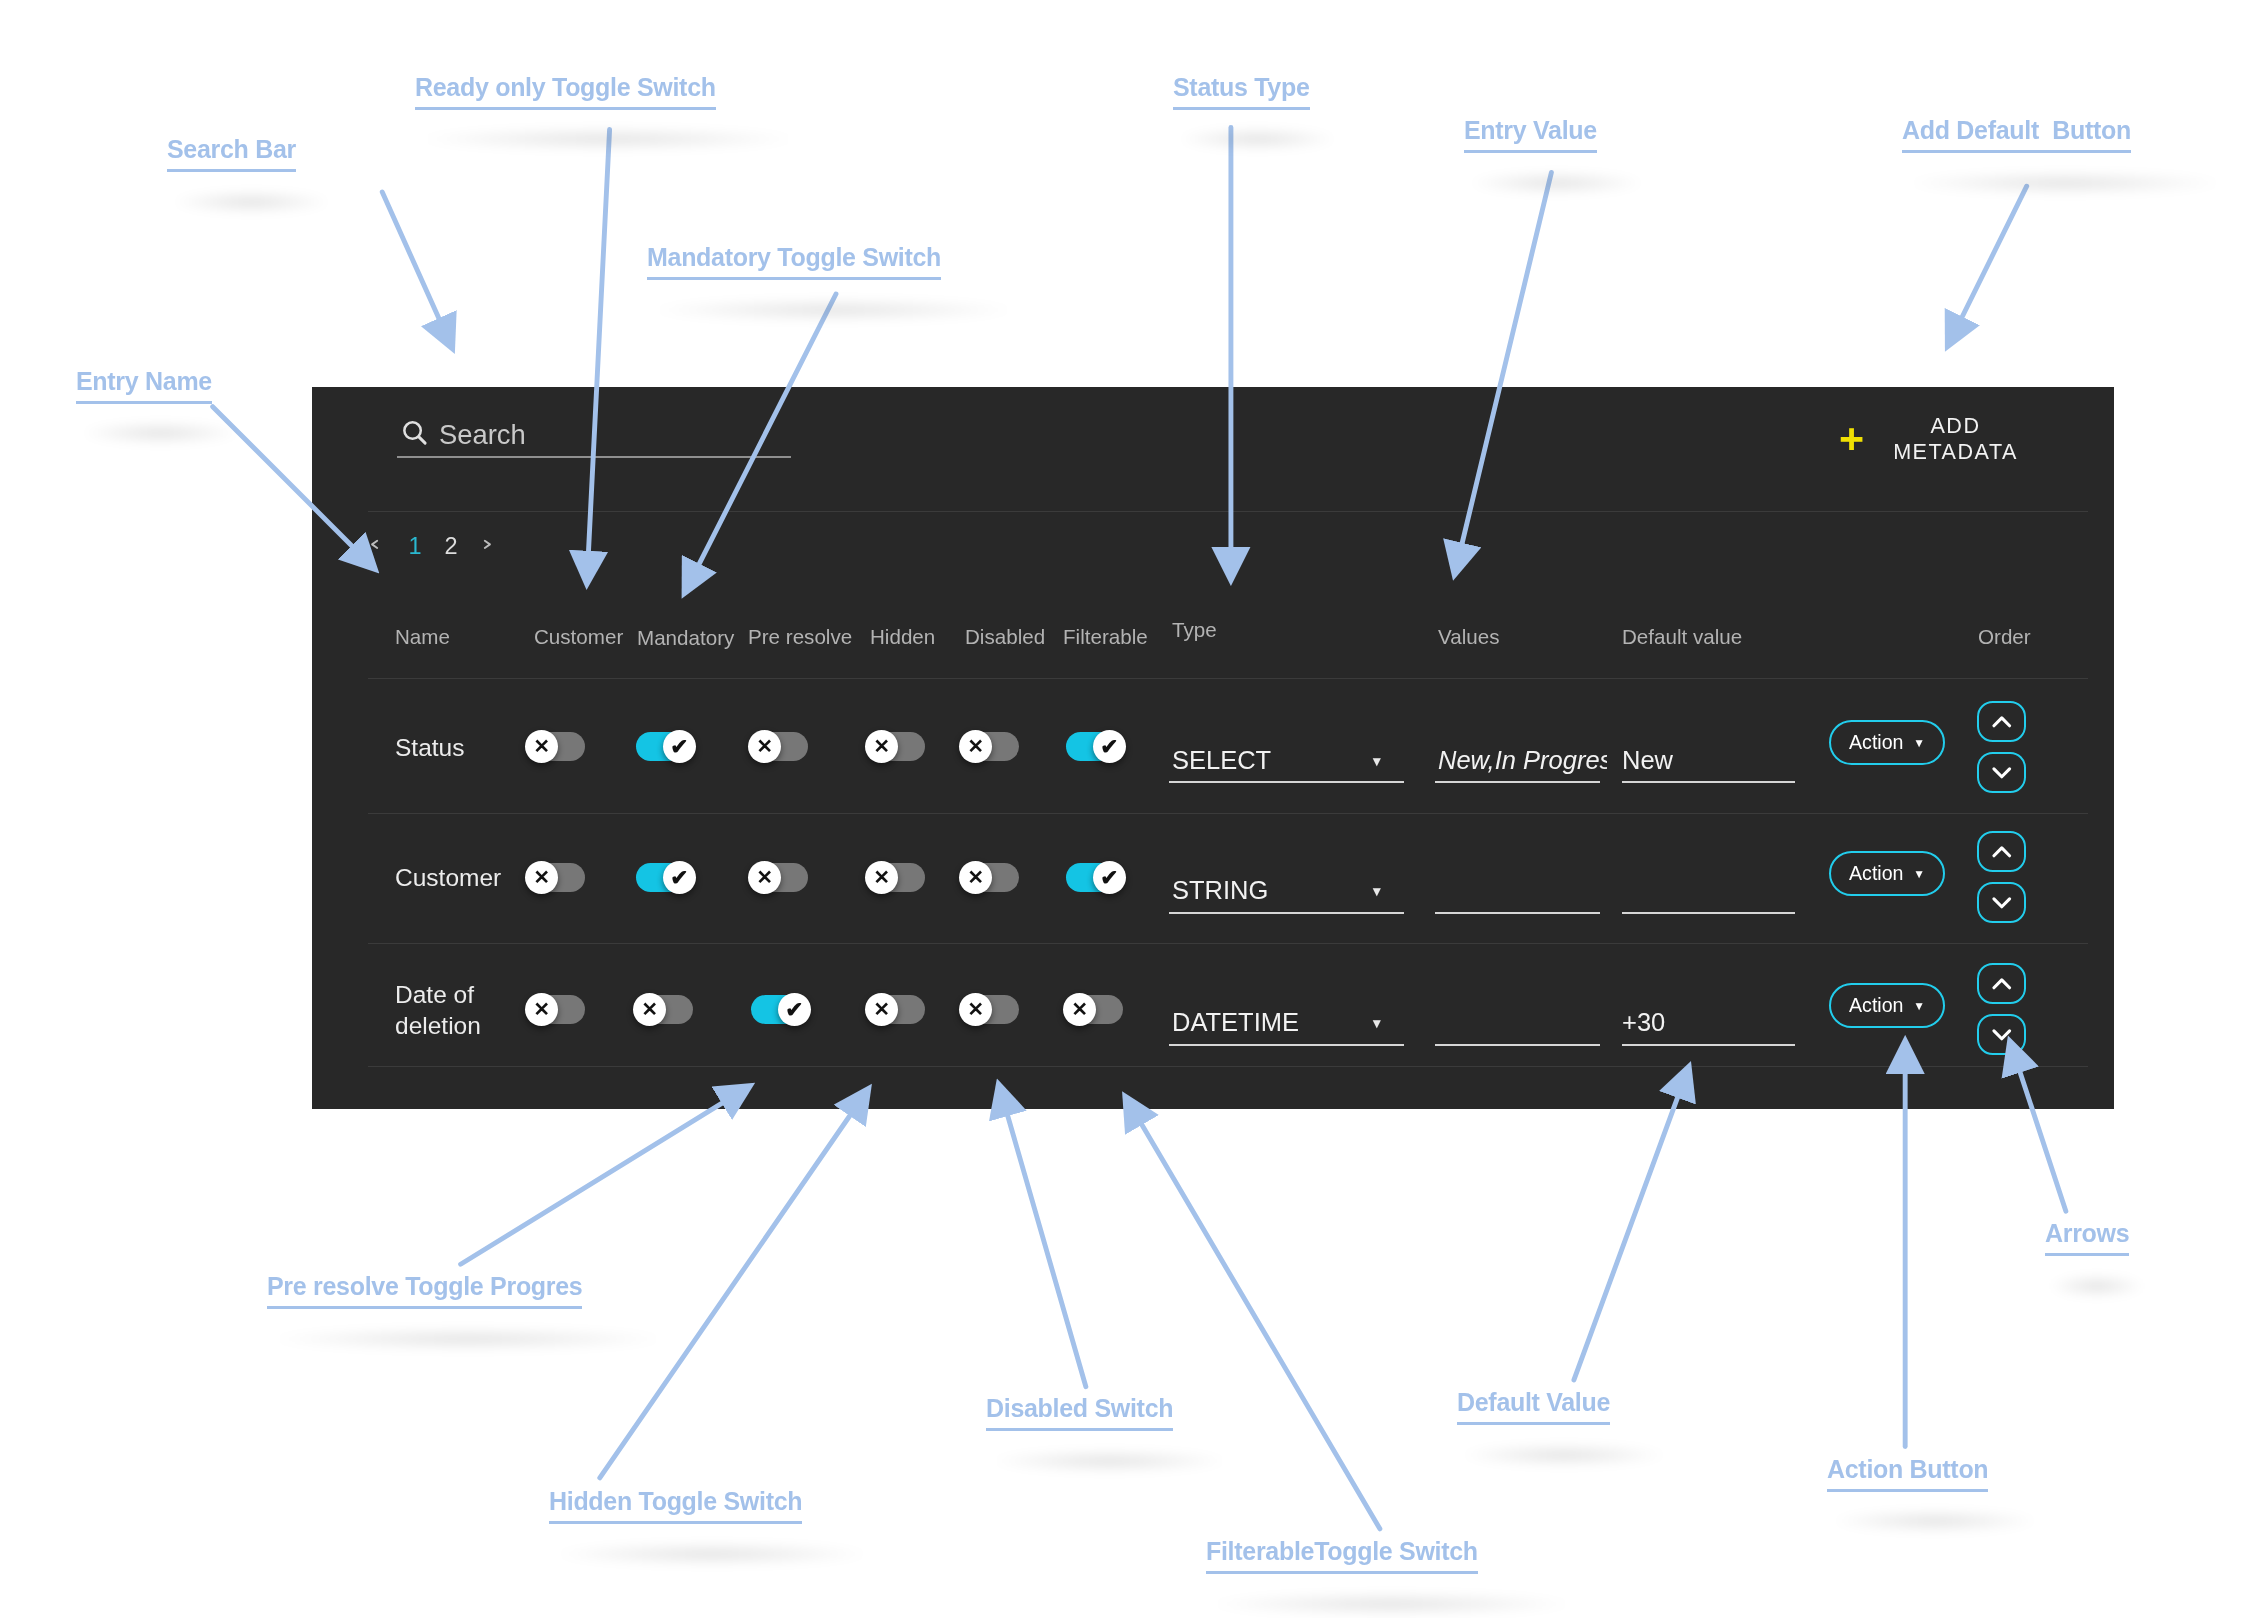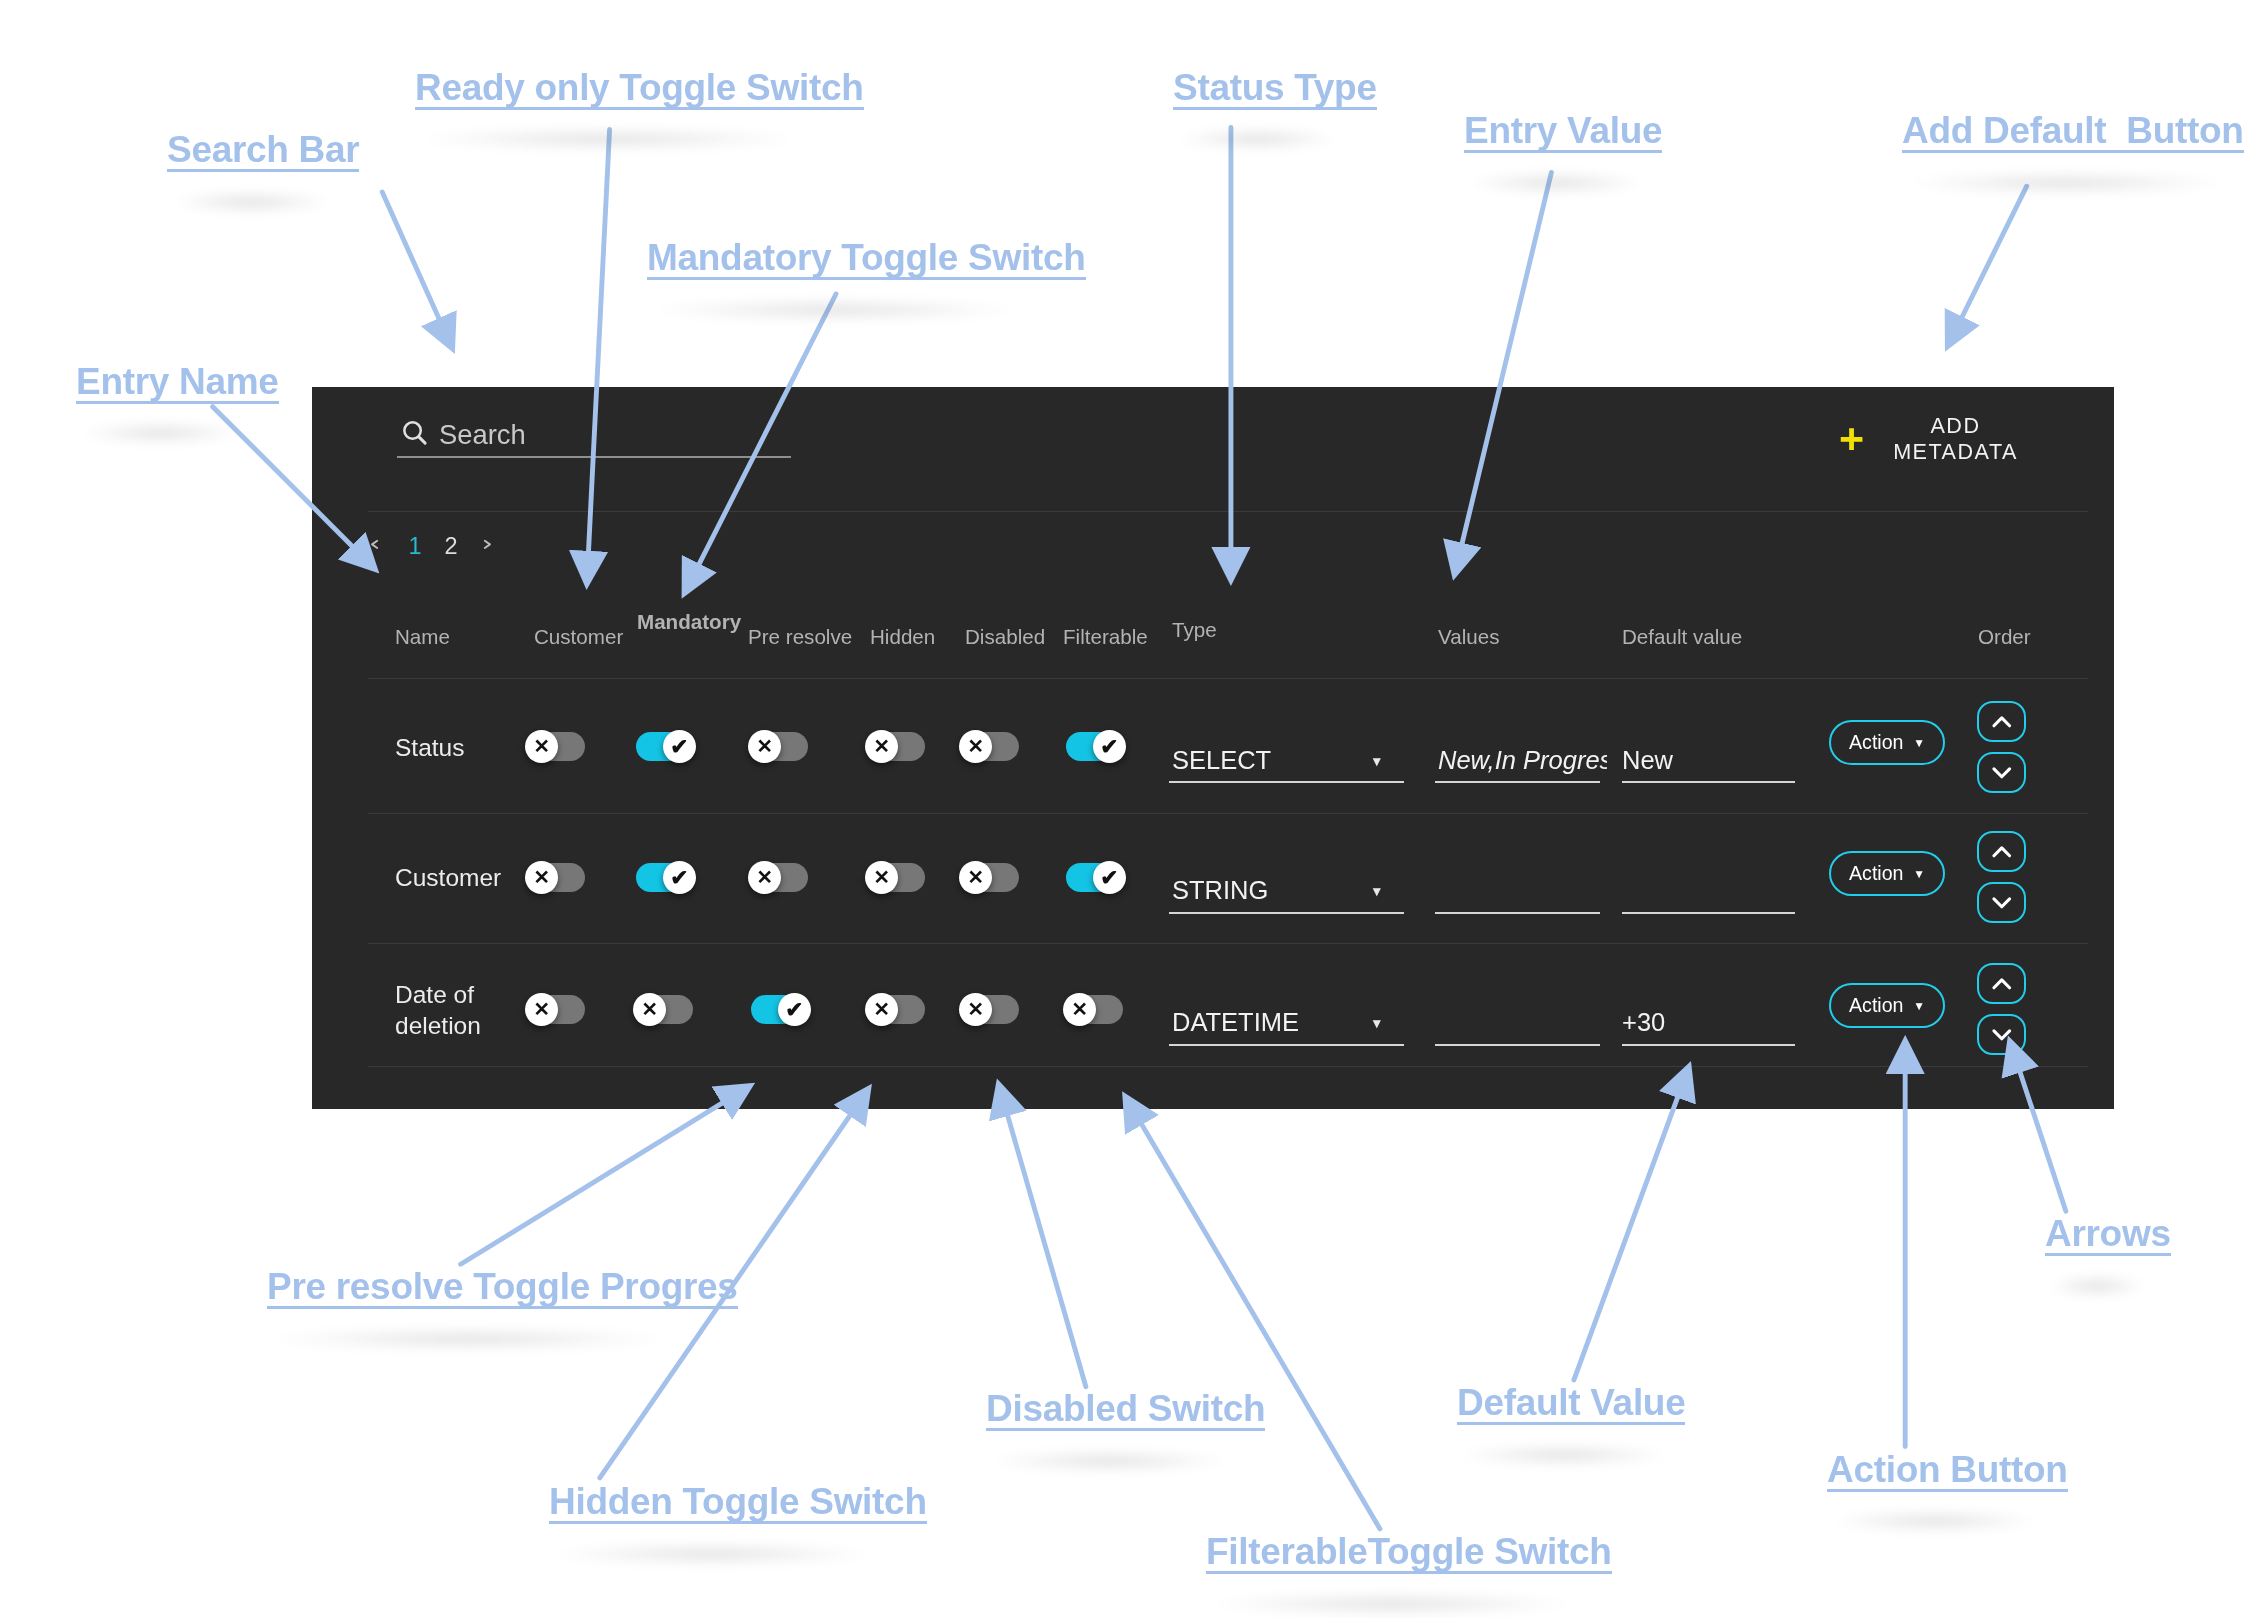--- a/index.html
+++ b/index.html
@@ -48,21 +48,21 @@
   .toggle.on .thumb{right:-2.9px;font-size:21.6px;}
 
   .action-pill{position:absolute;width:116px;height:45px;border-radius:22.5px;border:2.9px solid var(--cyan_border);
     background:transparent;color:#ffffff;font-size:19.6px;display:flex;align-items:center;justify-content:center;gap:9.8px;
     cursor:pointer;font-family:"Liberation Sans",sans-serif;}
   .action-pill .ac{font-size:11.8px;color:#ffffff;}
 
   .order-btn{position:absolute;width:49px;height:41px;border-radius:15.7px;border:2.9px solid var(--cyan_border);
     background:transparent;cursor:pointer;display:flex;align-items:center;justify-content:center;padding:0;}
 
-  .ann-label{position:absolute;color:var(--label_blue);font-size:37px;font-weight:700;white-space:pre;
+  .ann-label{position:absolute;color:var(--label_blue);font-size:25px;font-weight:700;white-space:pre;
     border-bottom:3.9px solid var(--label_blue);padding-bottom:2.9px;line-height:33px;letter-spacing:-0.3px;}
   .ann-shadow{position:absolute;height:23.5px;border-radius:50%;
     background:radial-gradient(ellipse at center, rgba(0,0,0,0.10) 0%, rgba(0,0,0,0) 72%);filter:blur(4.9px);}
 
   #arrows{position:absolute;left:0;top:0;pointer-events:none;z-index:5;}
   .layer{position:absolute;left:0;top:0;z-index:2;}
 </style>
 </head>
 <body>
 
@@ -88,21 +88,21 @@
   <button class="pag-chev" style="left: 375px; top: 546px;"><svg width="17.6" height="11.8" viewBox="0 0 24 14">
           <polyline points="15,2 8,7 15,12" fill="none" stroke="#bbbbbb" stroke-width="2.6" stroke-linecap="round" stroke-linejoin="round"></polyline>
         </svg></button>
       <button class="pag-item active" style="left: 415px; top: 546px;">1</button>
       <button class="pag-item" style="left: 451px; top: 546px;">2</button>
       <button class="pag-chev" style="left: 487px; top: 546px;"><svg width="17.6" height="11.8" viewBox="0 0 24 14">
           <polyline points="9,2 16,7 9,12" fill="none" stroke="#bbbbbb" stroke-width="2.6" stroke-linecap="round" stroke-linejoin="round"></polyline>
         </svg></button>
       <div class="col-header" style="left: 395px; top: 637px;">Name</div>
       <div class="col-header" style="left: 534px; top: 637px;">Customer</div>
-      <div class="col-header" style="left: 637px; top: 622px; font-weight: bold;">Mandatory</div>
+      <div class="col-header" style="left: 637px; top: 638px;">Mandatory</div>
       <div class="col-header" style="left: 748px; top: 637px;">Pre resolve</div>
       <div class="col-header" style="left: 870px; top: 637px;">Hidden</div>
       <div class="col-header" style="left: 965px; top: 637px;">Disabled</div>
       <div class="col-header" style="left: 1063px; top: 637px;">Filterable</div>
       <div class="col-header" style="left: 1172px; top: 630px;">Type</div>
       <div class="col-header" style="left: 1438px; top: 637px;">Values</div>
       <div class="col-header" style="left: 1622px; top: 637px;">Default value</div>
       <div class="col-header" style="left: 1978px; top: 637px;">Order</div>
       <div class="hline" style="left: 368px; top: 678px; width: 1720px;"></div>
       <div class="row-name" style="left: 395px; top: 747px; white-space: pre;">Status</div>

